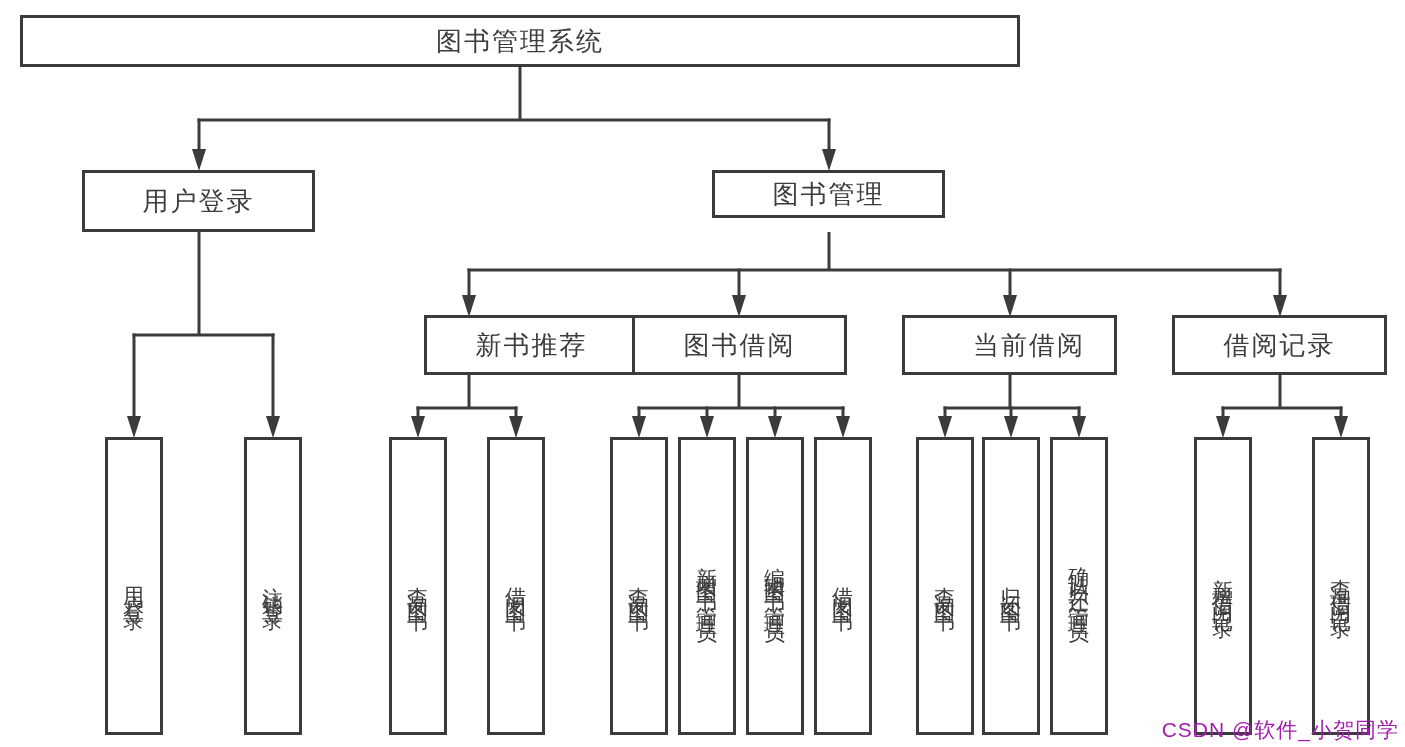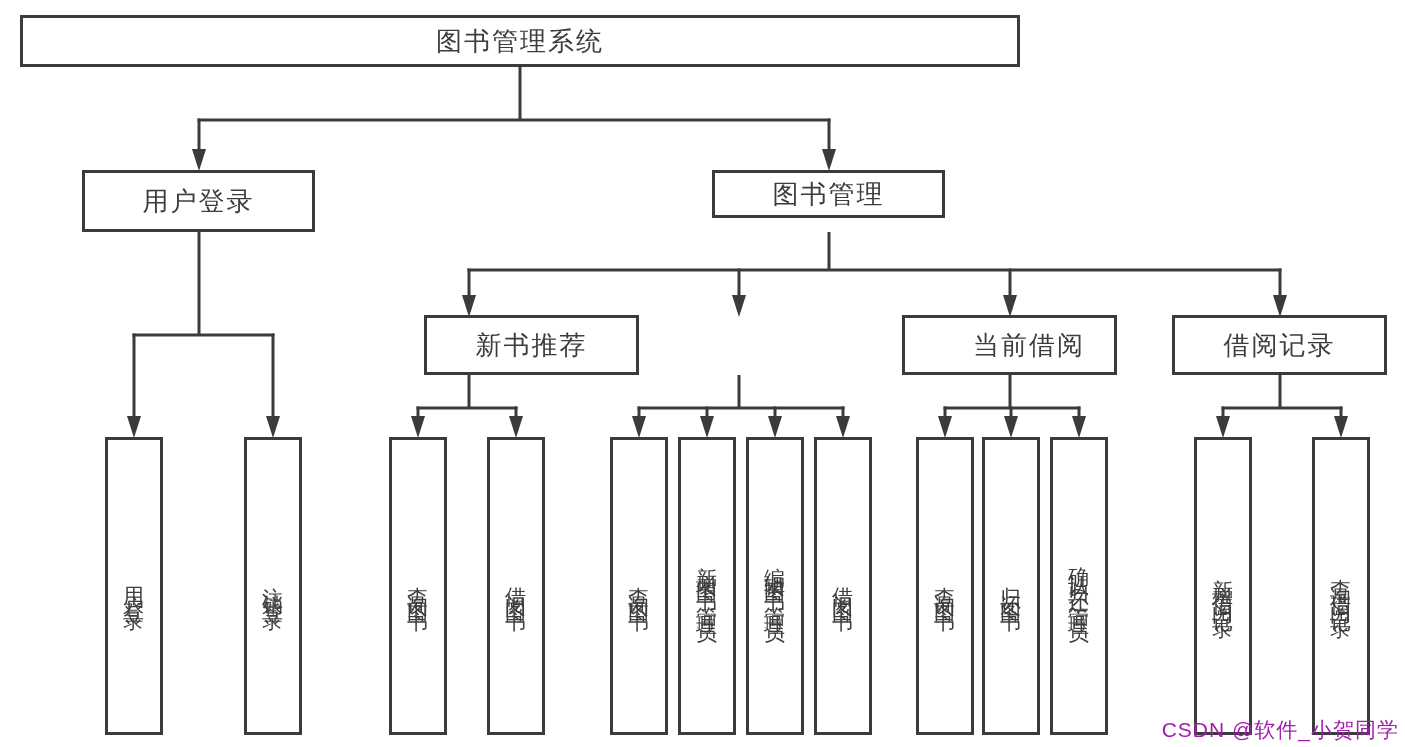--- a/index.html
+++ b/index.html
@@ -122,20 +122,21 @@
       <path d="M1334 416 h14 l-7 22 z"></path>
     </g>
   </svg>
 
   <div class="node" style="left:20px; top:15px; width:1000px; height:52px;">图书管理系统</div>
 
   <div class="node" style="left:82px; top:170px; width:233px; height:62px;">用户登录</div>
   <div class="node" style="left:712px; top:170px; width:233px; height:48px;">图书管理</div>
 
   <div class="node" style="left:380px; top:315px; width:215px; height:60px;margin-left:44px;">新书推荐</div>
+  <div class="node" style="left:632px; top:315px; width:215px; height:60px;">图书借阅</div>
   <div class="node" style="left:902px; top:315px; width:215px; height:60px;padding-left:39px;">当前借阅</div>
   <div class="node" style="left:1172px; top:315px; width:215px; height:60px;">借阅记录</div>
 
   <div class="node leaf" style="left:105px; top:437px; width:58px; height:298px;">用户登录</div>
   <div class="node leaf" style="left:244px; top:437px; width:58px; height:298px;">注销登录</div>
 
   <div class="node leaf" style="left:389px; top:437px; width:58px; height:298px;">查询图书</div>
   <div class="node leaf" style="left:487px; top:437px; width:58px; height:298px;">借阅图书</div>
 
   <div class="node leaf" style="left:610px; top:437px; width:58px; height:298px;">查询图书</div>

